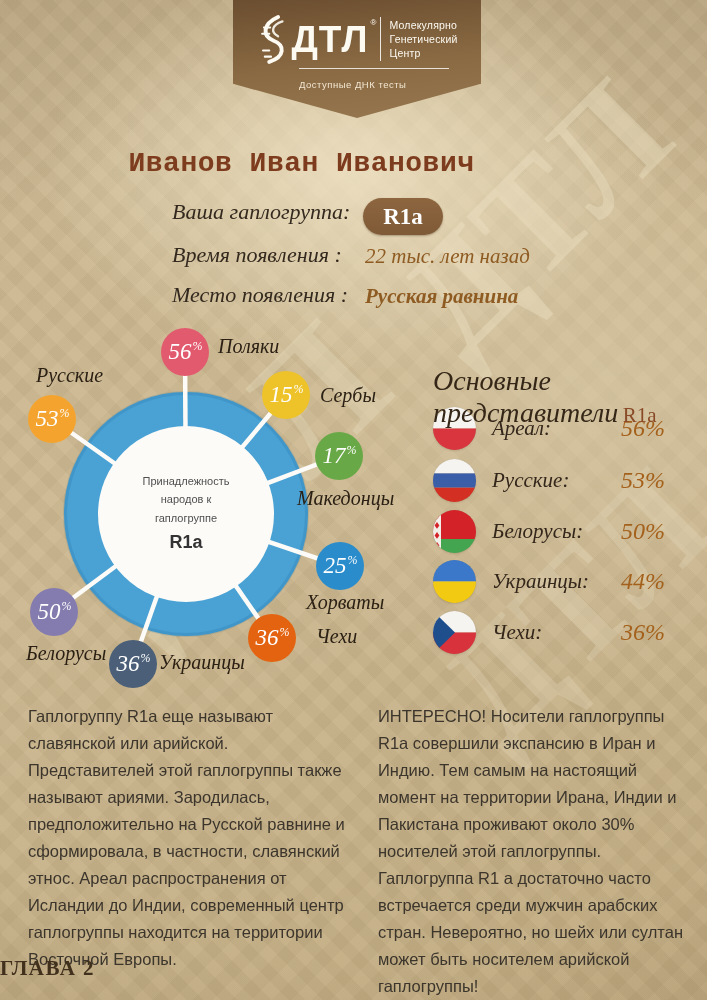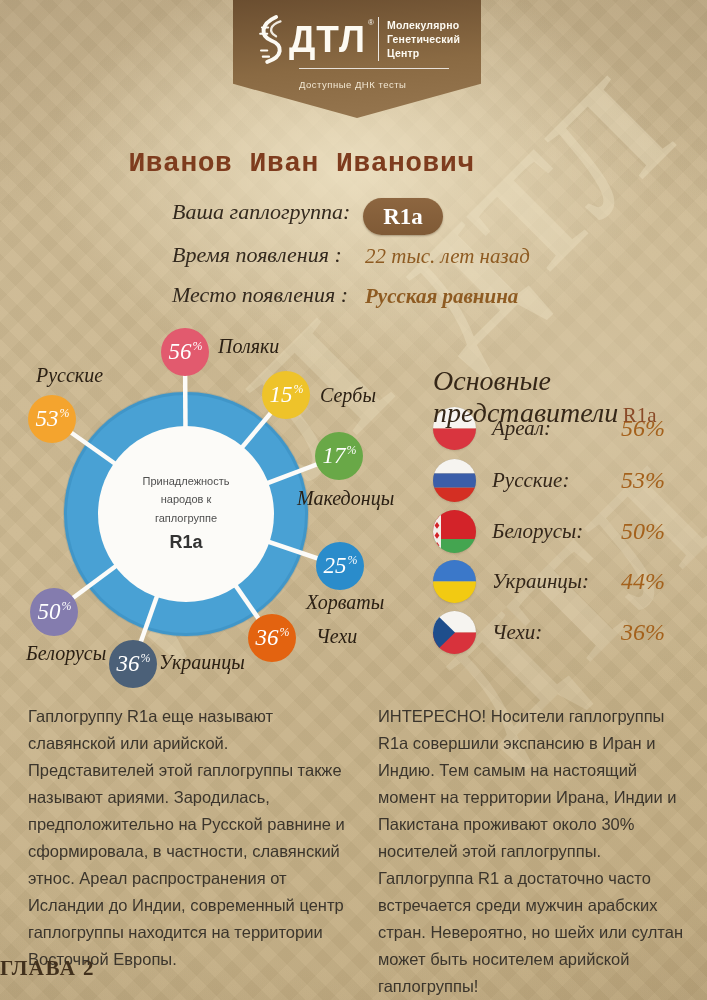--- a/index.html
+++ b/index.html
@@ -28,21 +28,21 @@
   .banner {
     position:absolute; left:233px; top:0; width:248px; height:118px;
     clip-path:polygon(0 0, 100% 0, 100% 71%, 50% 100%, 0 71%);
     background:linear-gradient(175deg, #6b4e30, #8a6a43 55%, #977750);
   }
   .logo-row { display:flex; align-items:center; justify-content:center; padding-top:13px; gap:5px; }
   .brand-wrap { position:relative; }
   .brand { font-size:37px; font-weight:bold; color:#fdfaf2; letter-spacing:1px; line-height:1; }
   .reg { position:absolute; right:-8px; top:-3px; font-size:8px; color:#fdfaf2; }
   .vline { width:1px; height:44px; background:rgba(255,255,255,.85); margin:0 3px 0 7px; }
-  .org { font-size:10.5px; color:#fdfaf2; line-height:1.35; letter-spacing:.2px;font-weight:bold; }
+  .org { font-size:10.5px; color:#fdfaf2; line-height:1.35; letter-spacing:.2px; }
   .tagline {
     margin:3px 0 0 66px; width:150px; border-top:1px solid rgba(255,255,255,.8);
     padding-top:10px; font-size:9.5px; color:#f2e7d2; letter-spacing:.5px;
   }
 
   
   .patient-name {
     position:absolute; left:0; top:148px; width:603px; text-align:center;
     font-family:Liberation Mono, monospace; font-weight:bold; font-size:28px;
     color:#7e3c1e; letter-spacing:.5px;

